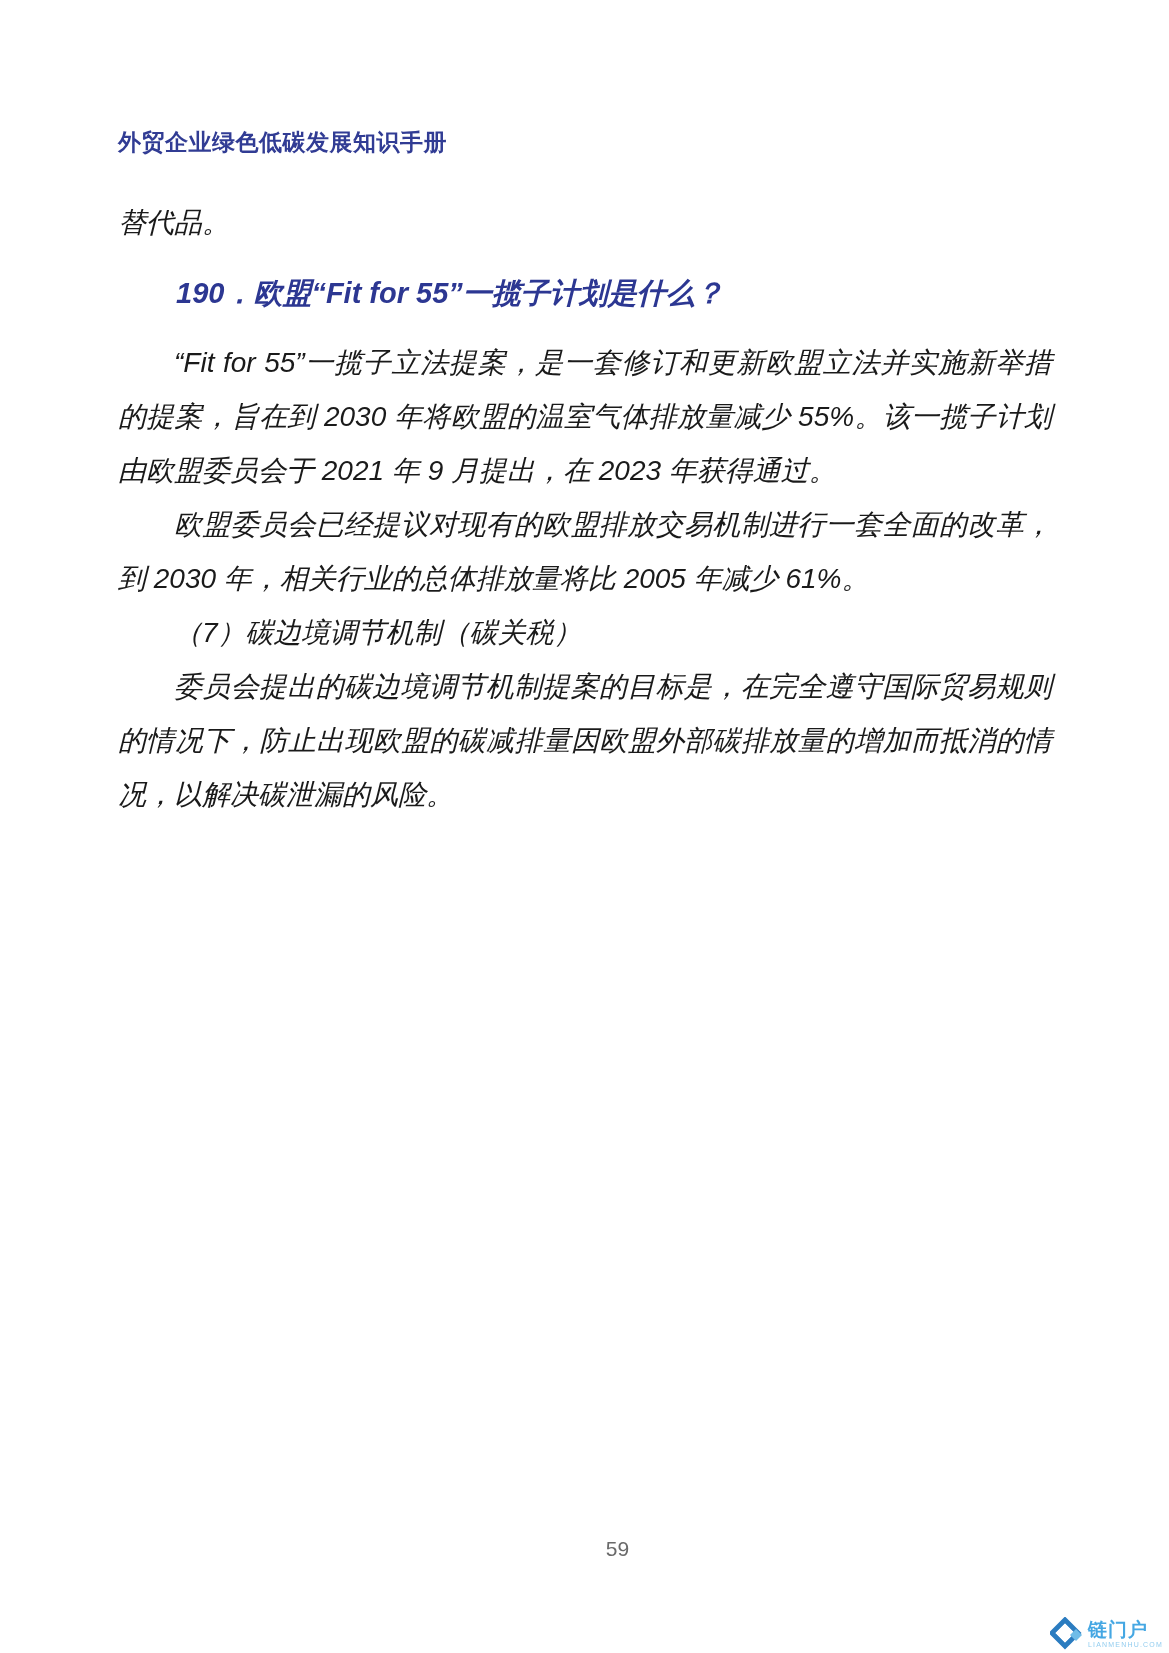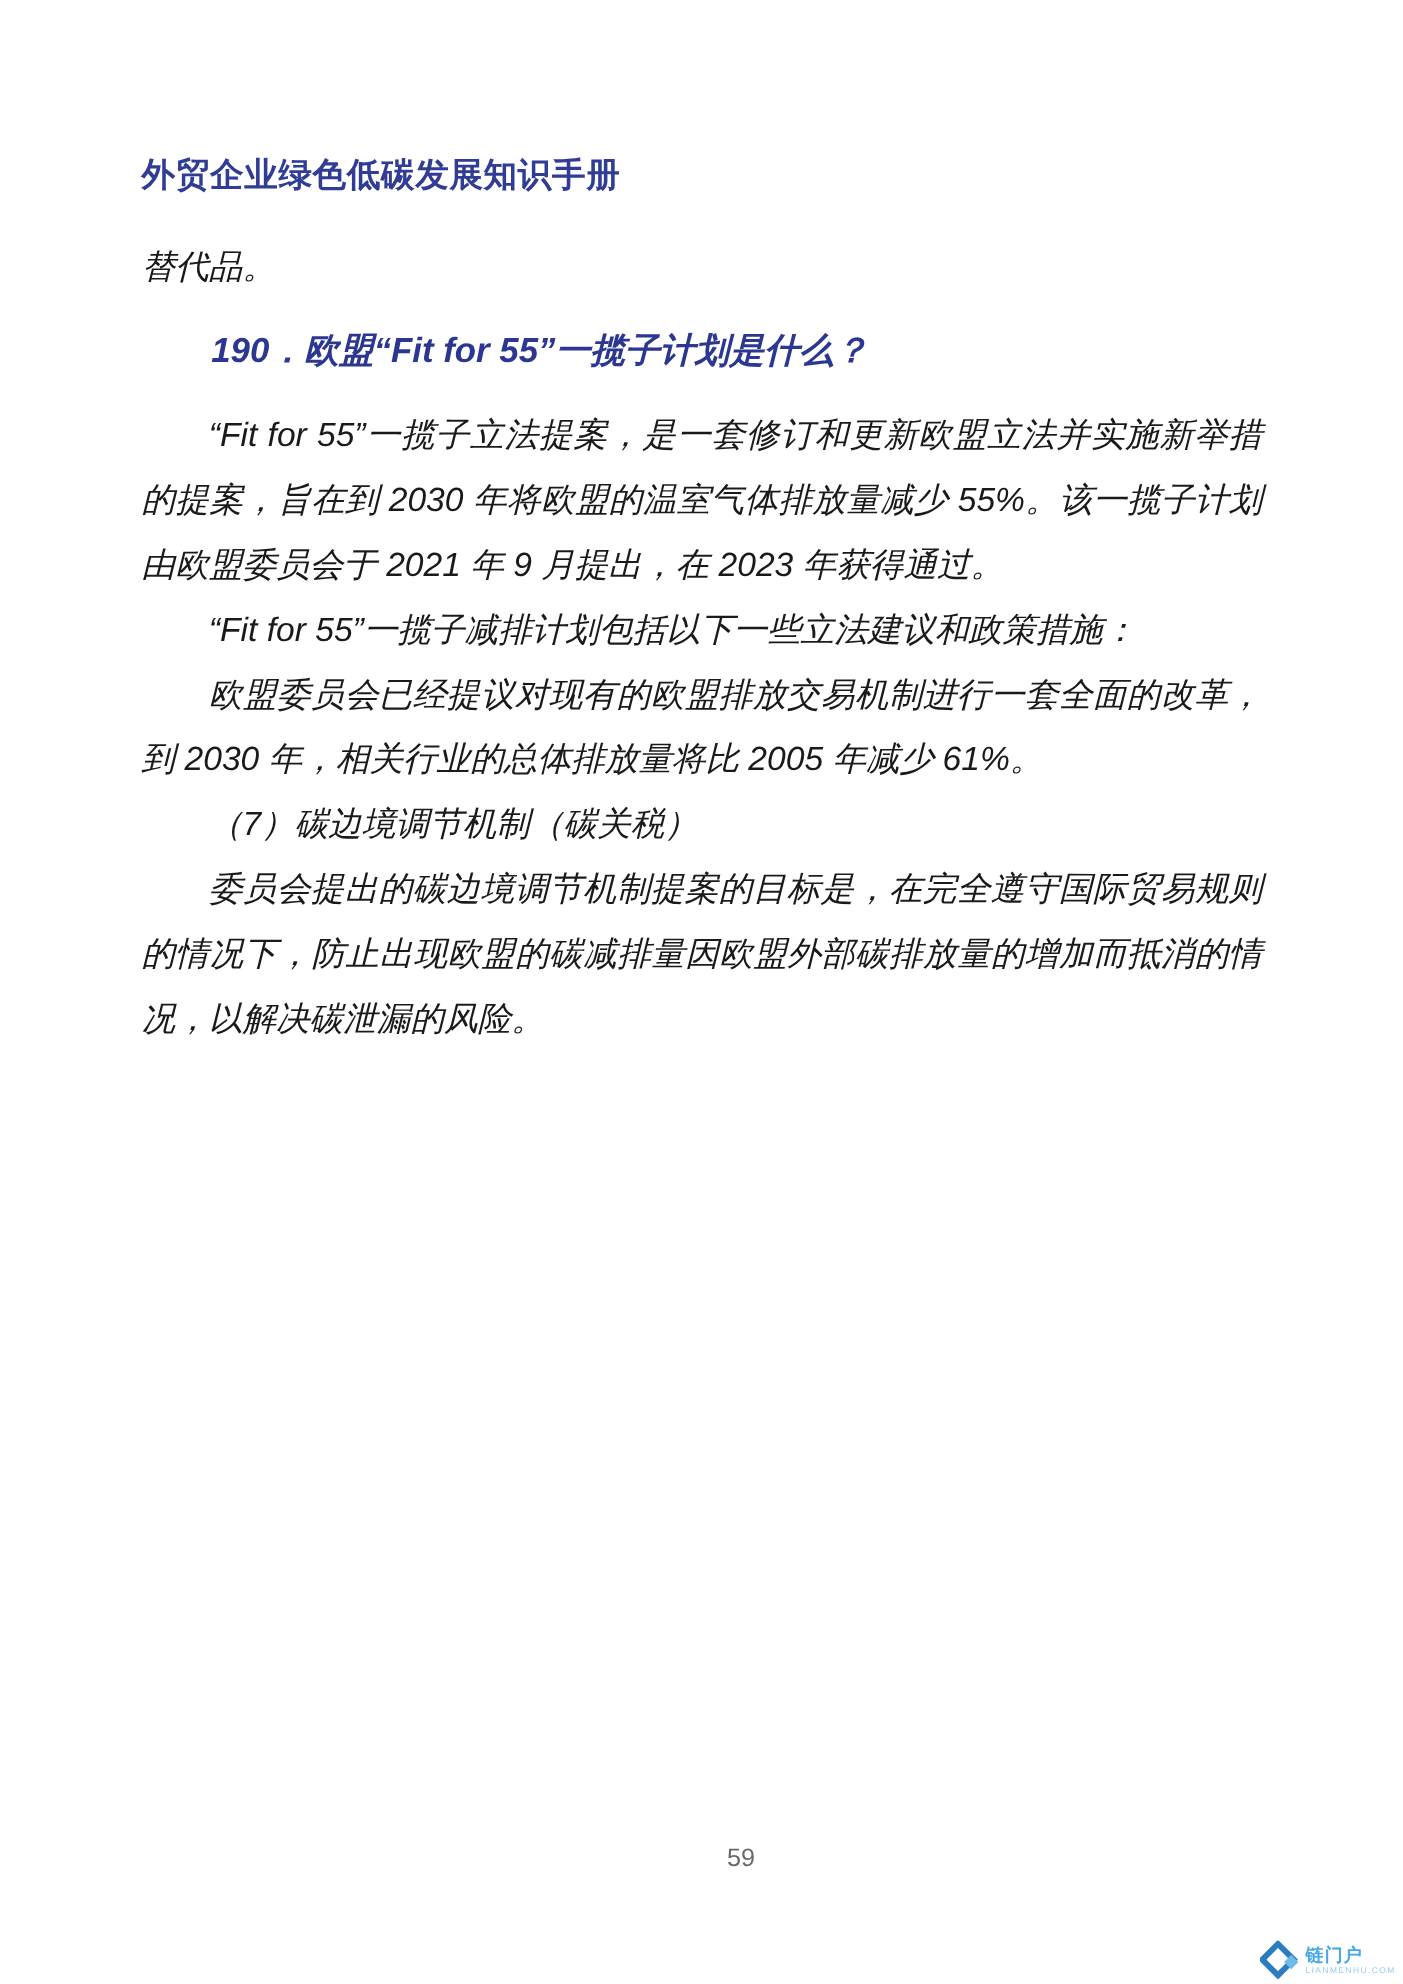--- a/index.html
+++ b/index.html
@@ -8,21 +8,21 @@
     width: 1169px;
     height: 1653px;
     background: #ffffff;
     overflow: hidden;
     font-family: "Liberation Sans", sans-serif;
   }
   .doc-header {
     position: absolute;
     left: 118px;
     top: 127px;
-    font-size: 28px;
+    font-size: 23px;
     font-weight: bold;
     color: #313c94;
     letter-spacing: 0.5px;
     white-space: nowrap;
   }
   .doc-body {
     position: absolute;
     left: 118px;
     top: 196px;
     width: 934px;
@@ -60,21 +60,21 @@
     position: absolute;
     right: 6px;
     bottom: 2px;
     display: flex;
     align-items: center;
     gap: 4px;
   }
   .wm-icon { display: block; }
   .wm-text { display: flex; flex-direction: column; line-height: 1; }
   .wm-brand {
-    font-size: 15px;
+    font-size: 19px;
     font-weight: bold;
     color: #45a7e3;
     letter-spacing: 1px;
   }
   .wm-domain {
     font-size: 7px;
     color: #93cdef;
     letter-spacing: 1.2px;
     margin-top: 2px;
   }
@@ -85,21 +85,20 @@
 <div class="page">
 
   <div class="doc-header">外贸企业绿色低碳发展知识手册</div>
 
   <main class="doc-body">
     <p class="para no-indent">替代品。</p>
 
     <h2 class="section-title">190．欧盟“Fit for 55”一揽子计划是什么？</h2>
 
     <p class="para">“Fit for 55”一揽子立法提案，是一套修订和更新欧盟立法并实施新举措的提案，旨在到 2030 年将欧盟的温室气体排放量减少 55%。该一揽子计划由欧盟委员会于 2021 年 9 月提出，在 2023 年获得通过。</p>
-    <p class="para">“Fit for 55”一揽子减排计划包括以下一些立法建议和政策措施：</p>
     <p class="para">欧盟委员会已经提议对现有的欧盟排放交易机制进行一套全面的改革，到 2030 年，相关行业的总体排放量将比 2005 年减少 61%。</p>
     <p class="para">（7）碳边境调节机制（碳关税）</p>
     <p class="para">委员会提出的碳边境调节机制提案的目标是，在完全遵守国际贸易规则的情况下，防止出现欧盟的碳减排量因欧盟外部碳排放量的增加而抵消的情况，以解决碳泄漏的风险。</p>
   </main>
 
   <div class="page-number">59</div>
 
   <div class="watermark">
     <svg class="wm-icon" width="34" height="34" viewBox="0 0 34 34">
       <polygon points="15,3 28,16 15,29 2,16" fill="none" stroke="#2b7cc0" stroke-width="5"></polygon>

